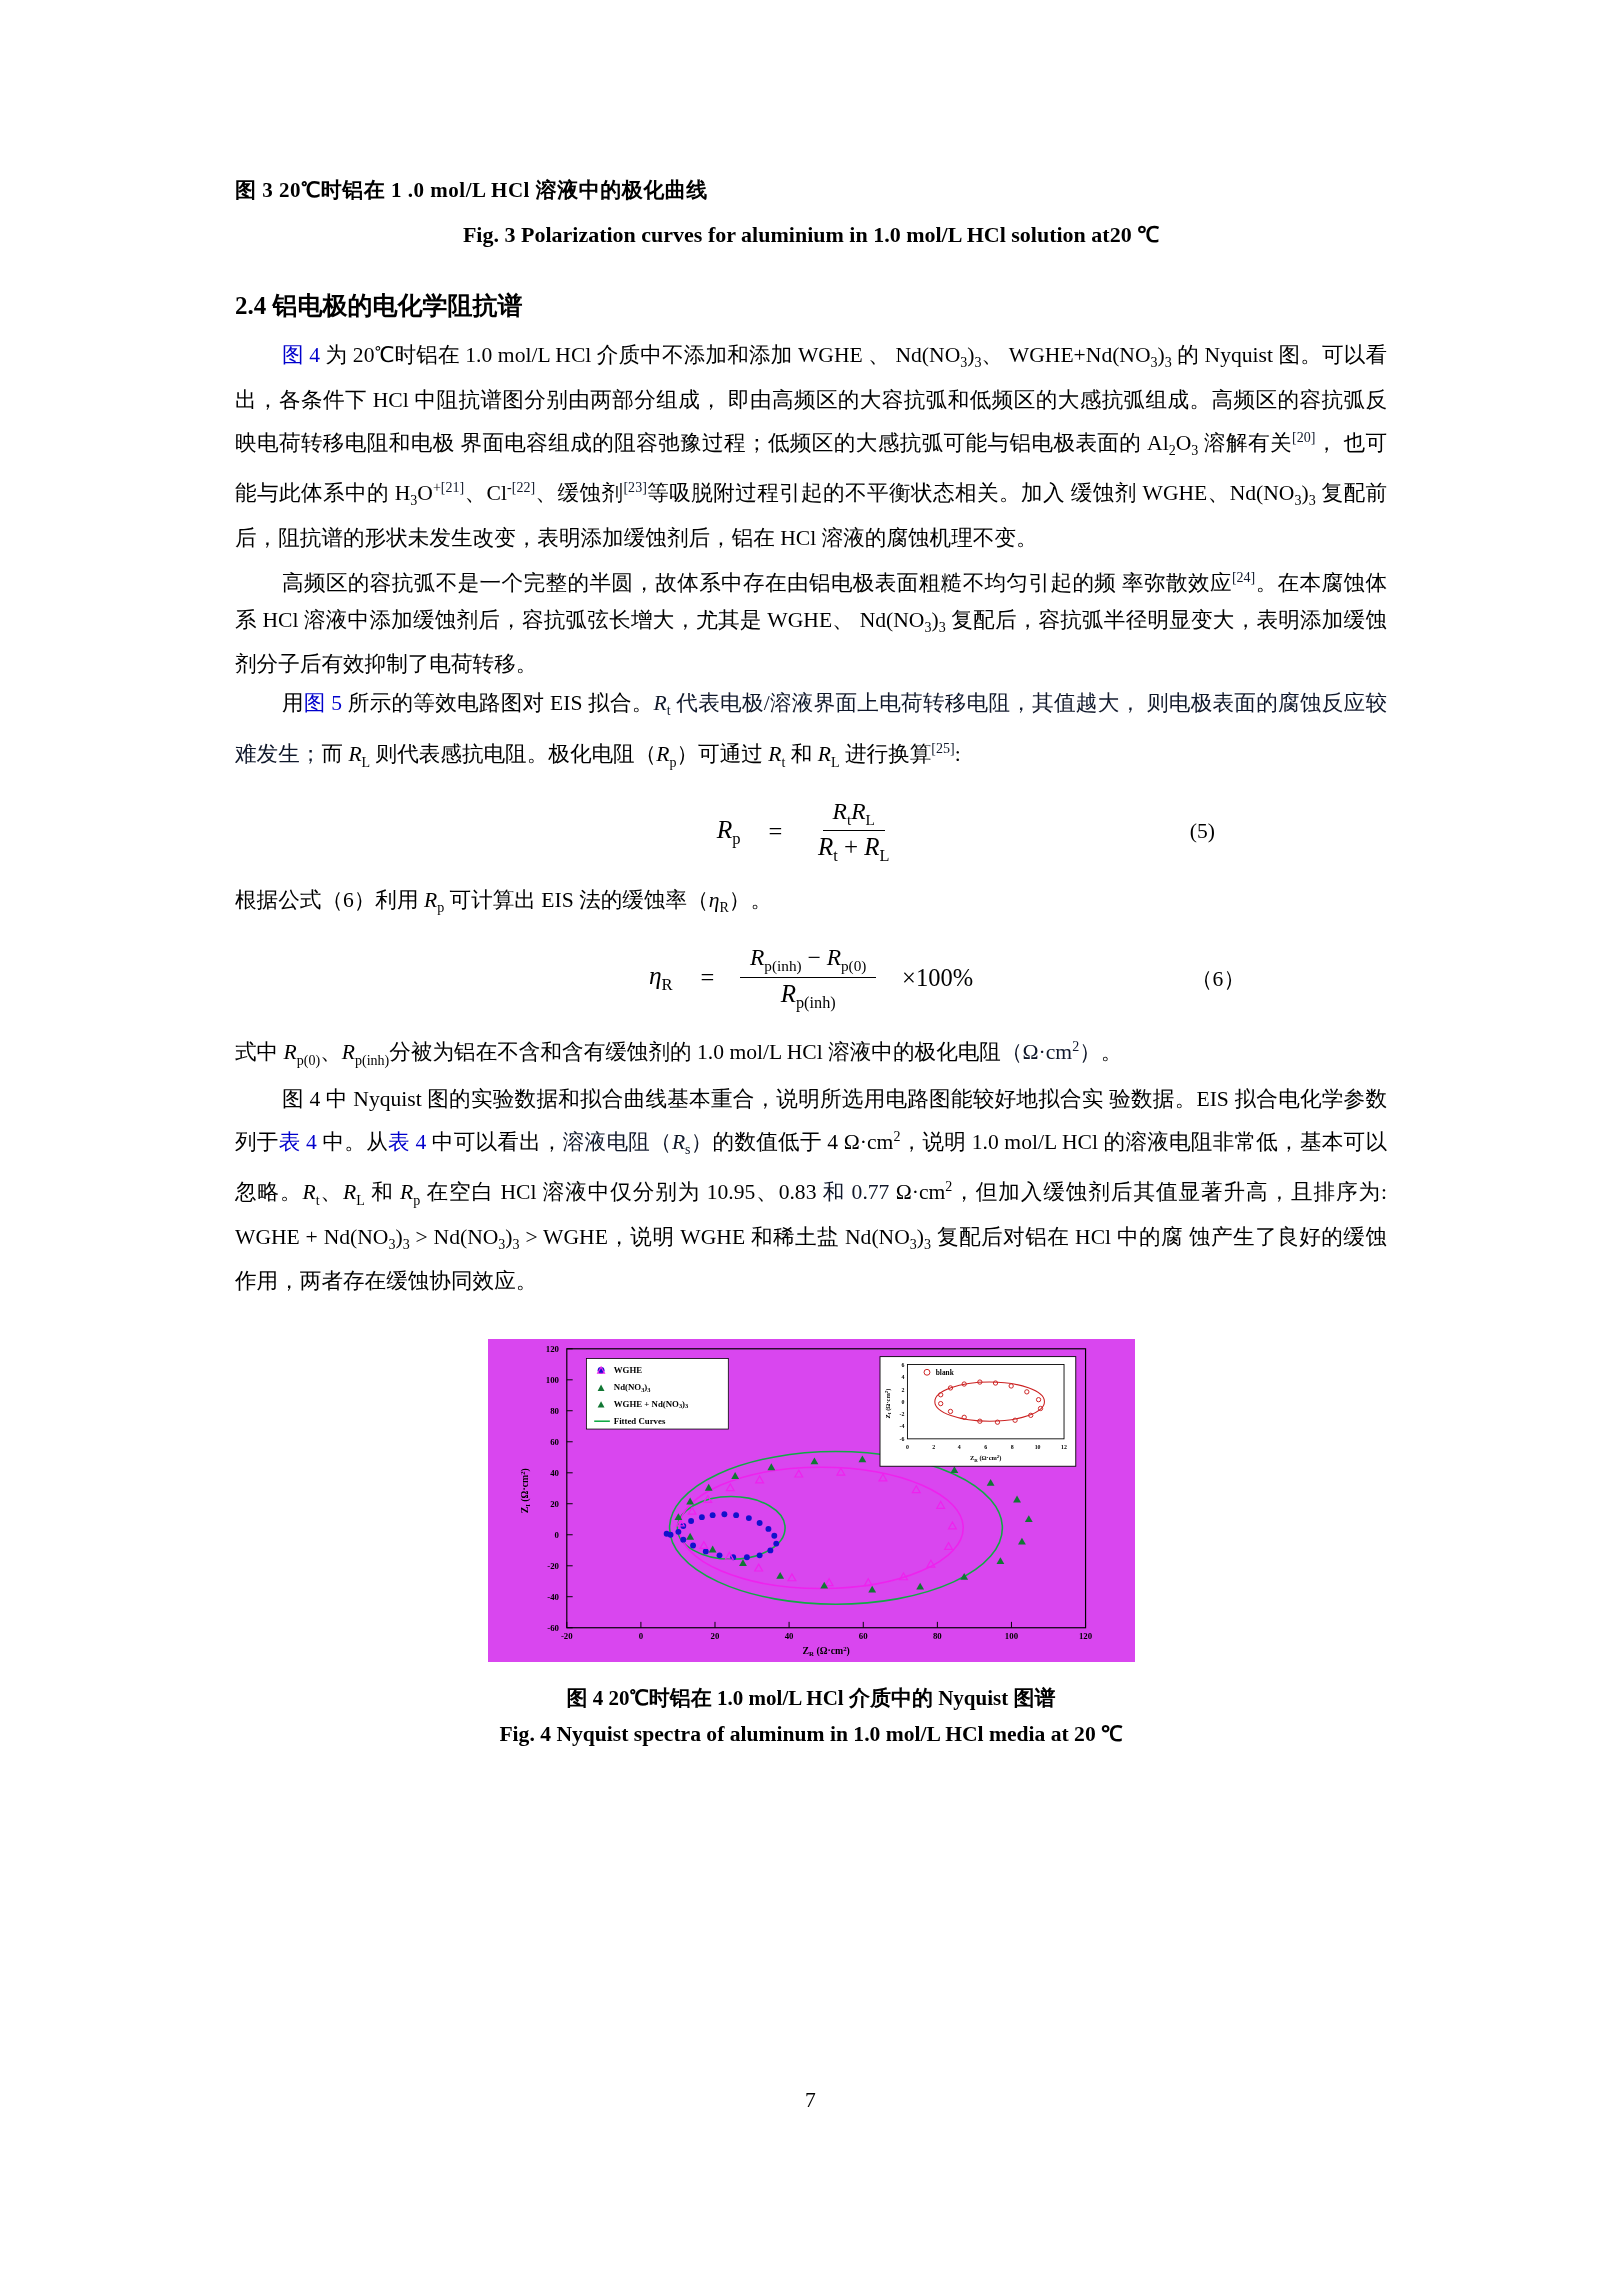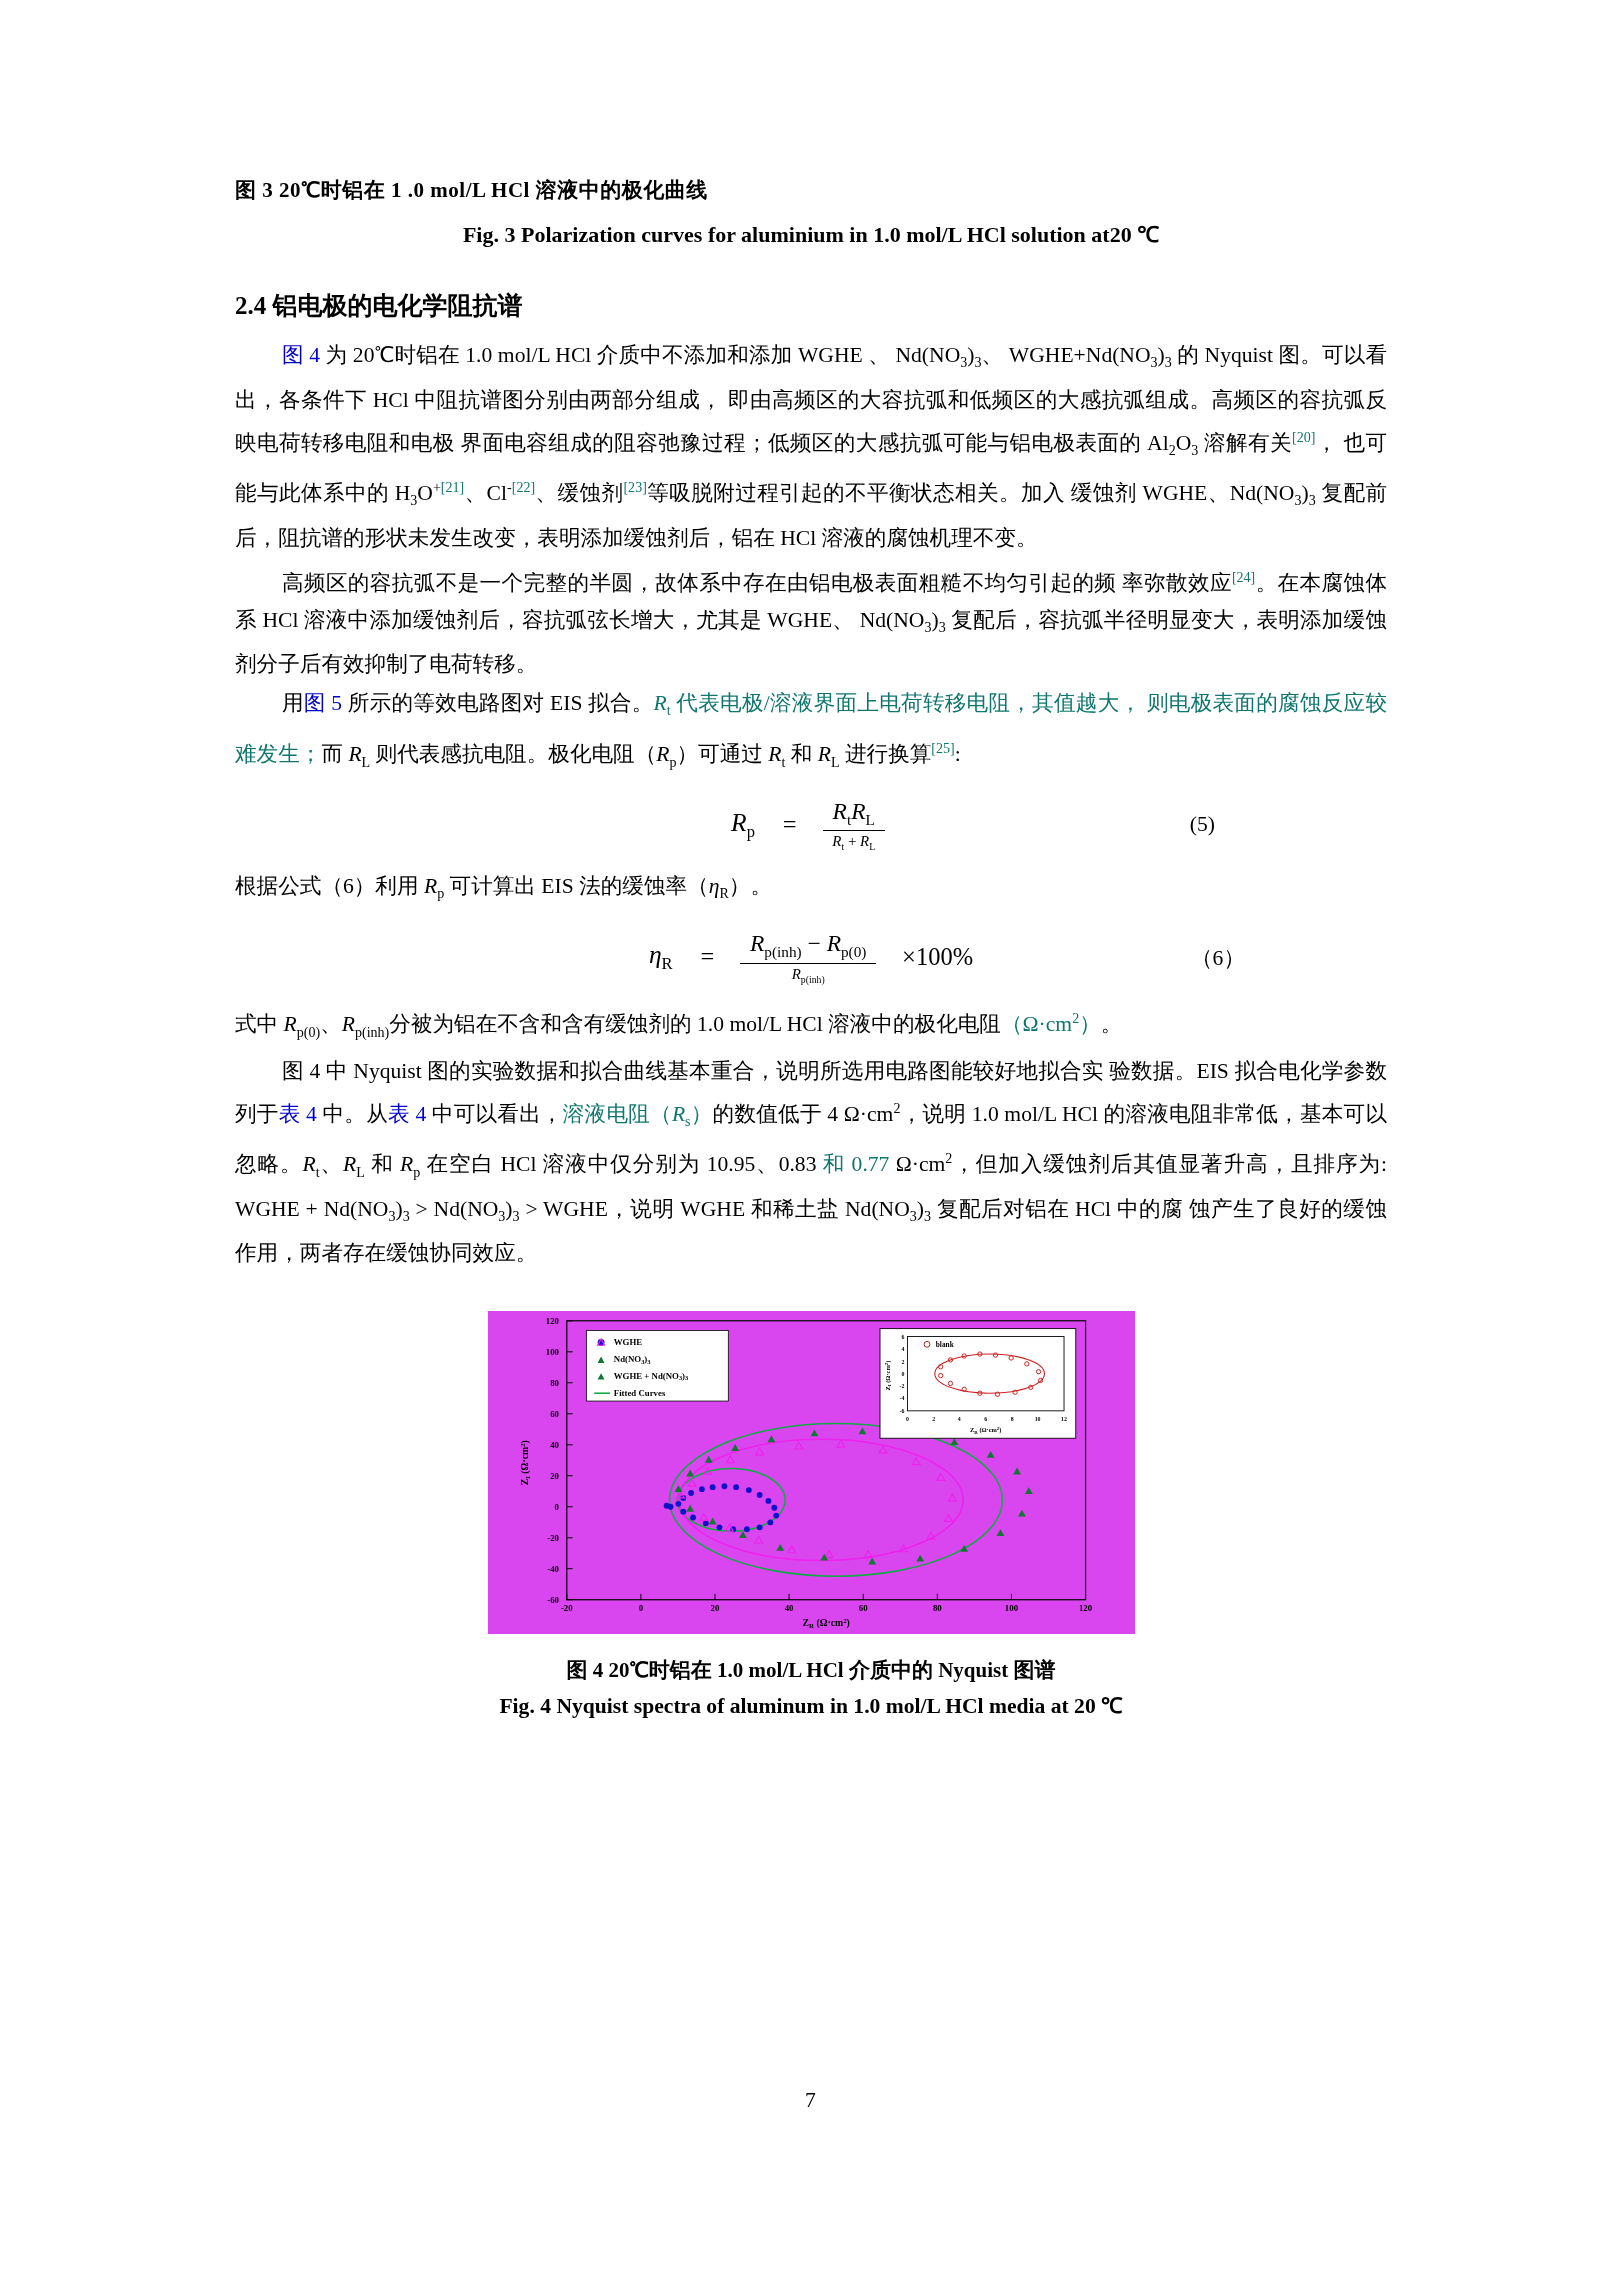--- a/index.html
+++ b/index.html
@@ -54,21 +54,21 @@
     line-height: 37px;
     margin: 0 0 2px 0;
     text-align: justify;
     text-justify: inter-ideograph;
     font-family: "Liberation Serif", serif;
   }
   p.indent {
     text-indent: 47px;
   }
   .blue { color: #0000cc; }
-  .red { color: #0f766e; }
+  .red { color: #0f172a; }
   .sup { vertical-align: super; font-size: 0.65em; }
   .sub { vertical-align: sub; font-size: 0.65em; }
   .it { font-style: italic; }
 
   
   .equation-row {
     display: flex;
     align-items: center;
     justify-content: center;
     margin: 17.6px 0 15.7px 0;
@@ -98,21 +98,21 @@
     vertical-align: middle;
     margin: 0 5.9px;
   }
   .frac .num {
     padding: 0 9.8px 2px 9.8px;
     border-bottom: 1.6px solid #000;
     font-size: 23.5px;
   }
   .frac .den {
     padding: 2px 9.8px 0 9.8px;
-    font-size: 15px;
+    font-size: 25px;
   }
   .eq-lhs { font-size: 25.5px; margin-right: 7.8px; }
 
   
   .figure-wrap {
     margin-top: 39px;
     display: flex;
     justify-content: center;
   }
   .chart-box {

